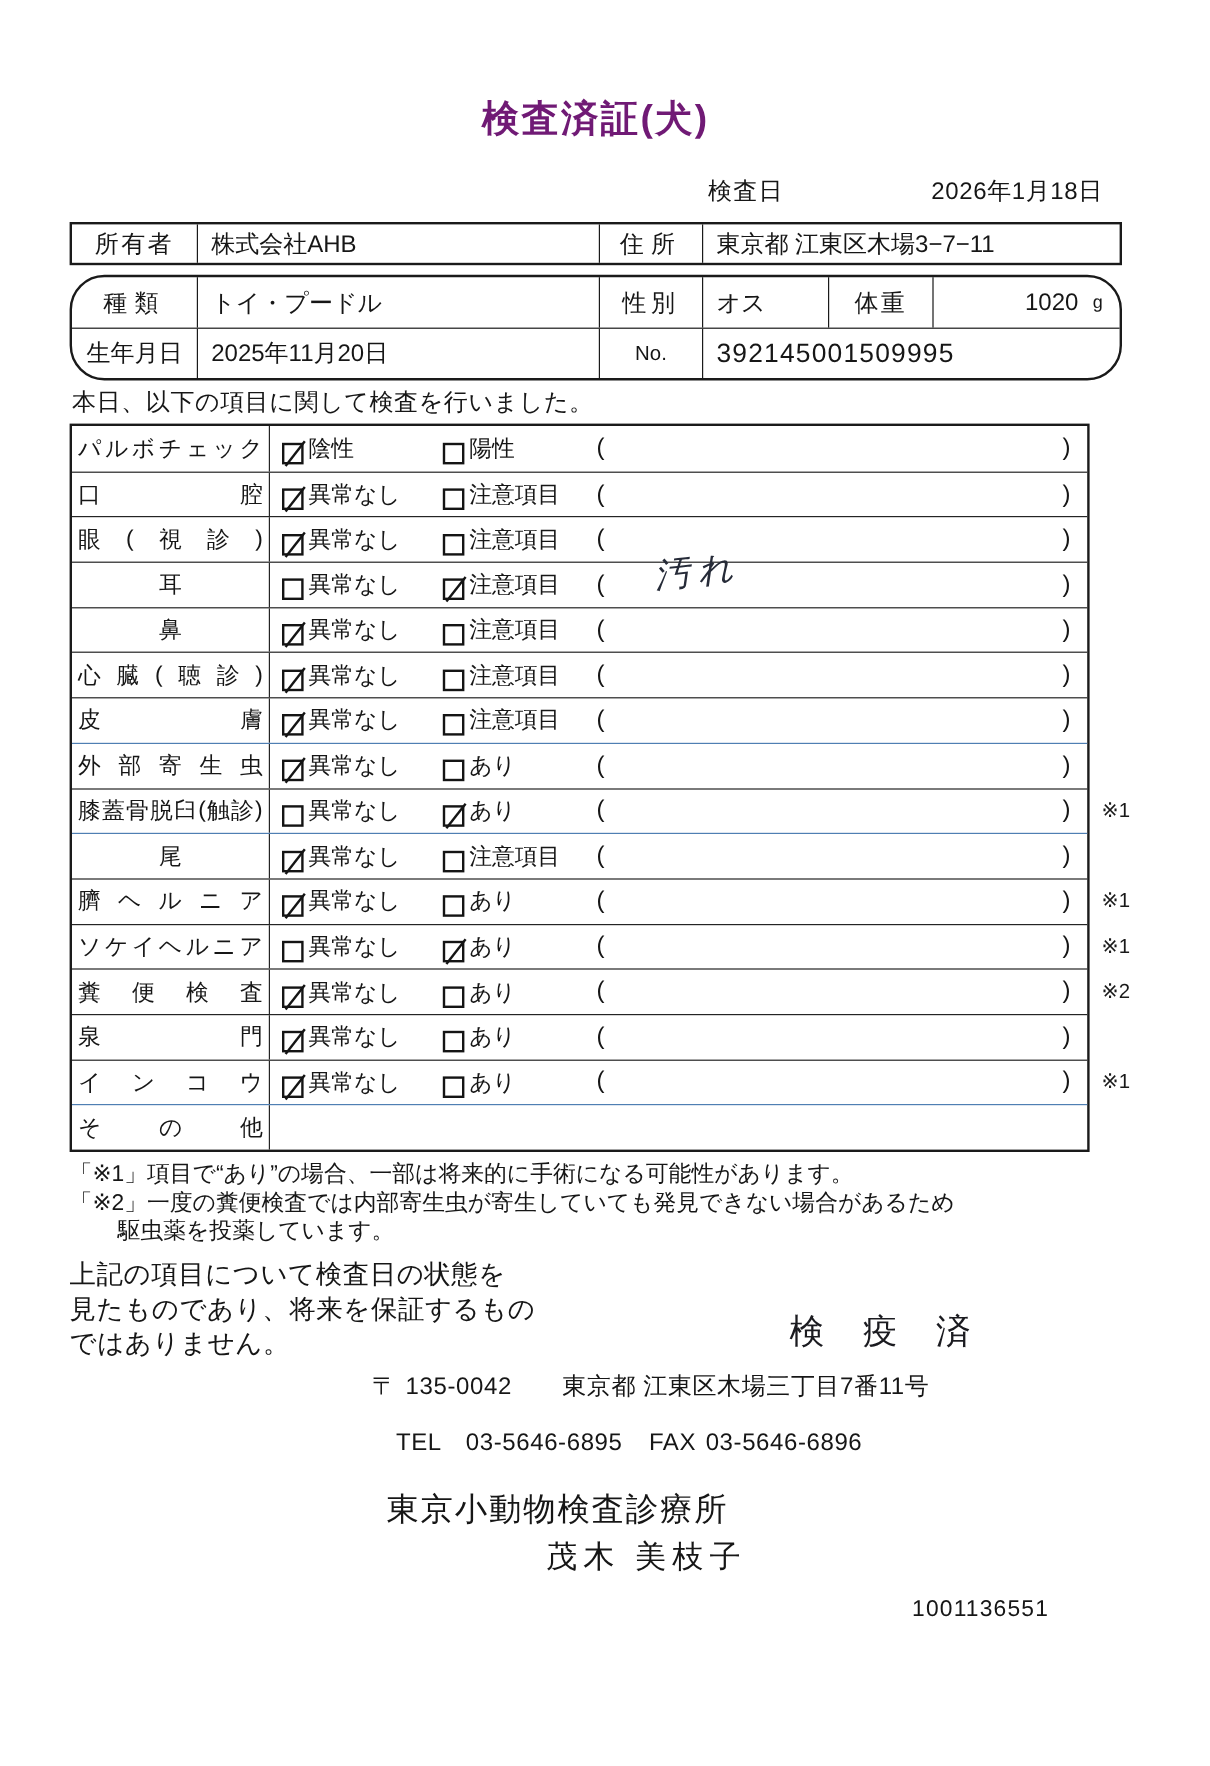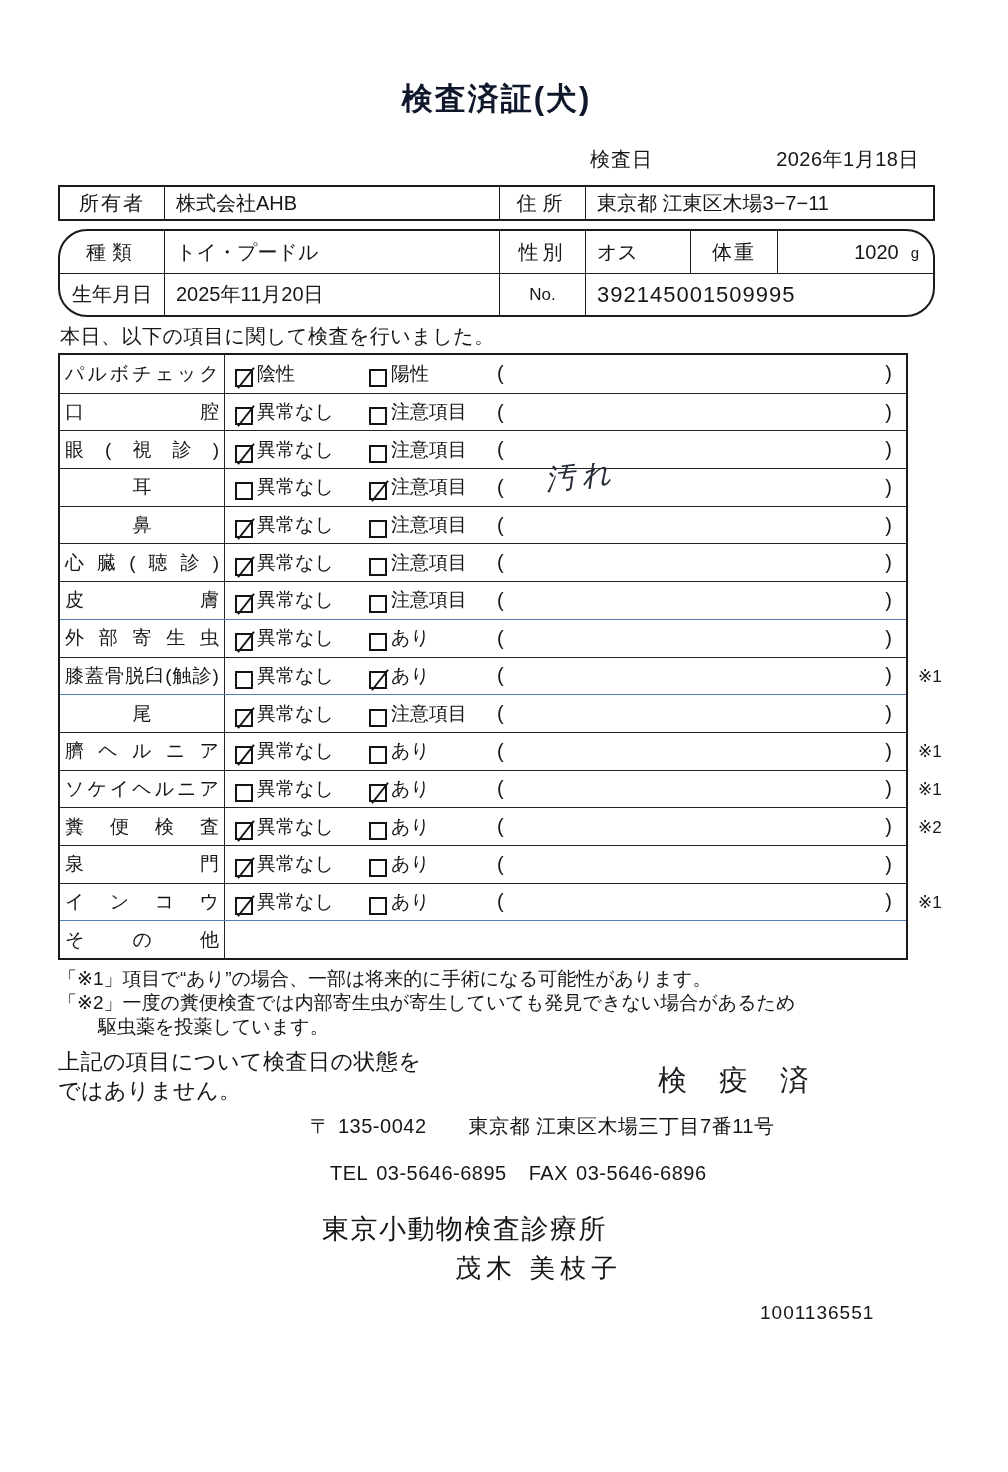--- a/index.html
+++ b/index.html
@@ -10,21 +10,21 @@
     color:#161616;
     position:relative;
     overflow:hidden;
   }
   .page { padding:78px 73px 0 58px; width:877px; }
 
   
   .title {
     margin:0; text-align:center;
     font-size:31px; font-weight:bold; letter-spacing:2px;
-    color:#0f172a;
+    color:#701a75;
   }
 
   
   .date-row { position:relative; height:26px; margin-top:26px; font-size:20px; }
   .date-row .dlabel { position:absolute; left:532px; top:0; letter-spacing:1px; }
   .date-row .dvalue { position:absolute; right:16px; top:0; letter-spacing:0.5px; }
 
   
   .itable { display:flex; flex-direction:column; border:2px solid #1a1a1a; box-sizing:border-box; background:#fff; }
   .owner-table { margin-top:13px; }
@@ -122,21 +122,21 @@
   .stamp {
     position:absolute; right:114px; bottom:4px;
     font-size:29px; letter-spacing:12px; color:#1b1b20; white-space:nowrap;
   }
 
   
   .postal-line { margin-top:8px; padding-left:252px; font-size:20px; white-space:nowrap; }
   .postal-code { margin-left:8px; letter-spacing:0.5px; }
   .clinic-address { margin-left:42px; letter-spacing:0.5px; }
   .tel-line { margin-top:22px; padding-left:272px; font-size:20px; white-space:nowrap; letter-spacing:0.5px; }
-  .tel-number { margin-left:8px; }
+  .tel-number { margin-left:20px; }
   .fax-label { margin-left:22px; }
   .fax-number { margin-left:8px; }
   .clinic-name { margin-top:26px; padding-left:264px; font-size:27px; letter-spacing:1.5px; }
   .vet-name { margin-top:4px; padding-left:397px; font-size:26px; letter-spacing:5px; }
   .serial { margin-top:16px; padding-left:702px; font-size:19px; letter-spacing:1px; }
 </style>
 </head>
 <body>
 
 <div class="page">
@@ -540,20 +540,21 @@
         <div class="cl-content"></div>
       </div>
     </div>
 
   <p class="fn fn-first">「※1」項目で“あり”の場合、一部は将来的に手術になる可能性があります。</p>
   <p class="fn">「※2」一度の糞便検査では内部寄生虫が寄生していても発見できない場合があるため</p>
   <p class="fn fn-indent">駆虫薬を投薬しています。</p>
 
   <div class="sig-area">
     <p class="disclaimer">上記の項目について検査日の状態を</p>
+    <p class="disclaimer">見たものであり、将来を保証するもの</p>
     <p class="disclaimer">ではありません。</p>
     <div class="stamp">検 疫 済</div>
   </div>
 
   <div class="postal-line">
     <span>〒</span><span class="postal-code">135-0042</span><span class="clinic-address">東京都 江東区木場三丁目7番11号</span>
   </div>
 
   <div class="tel-line">
     <span>TEL</span><span class="tel-number">03-5646-6895</span><span class="fax-label">FAX</span><span class="fax-number">03-5646-6896</span>

